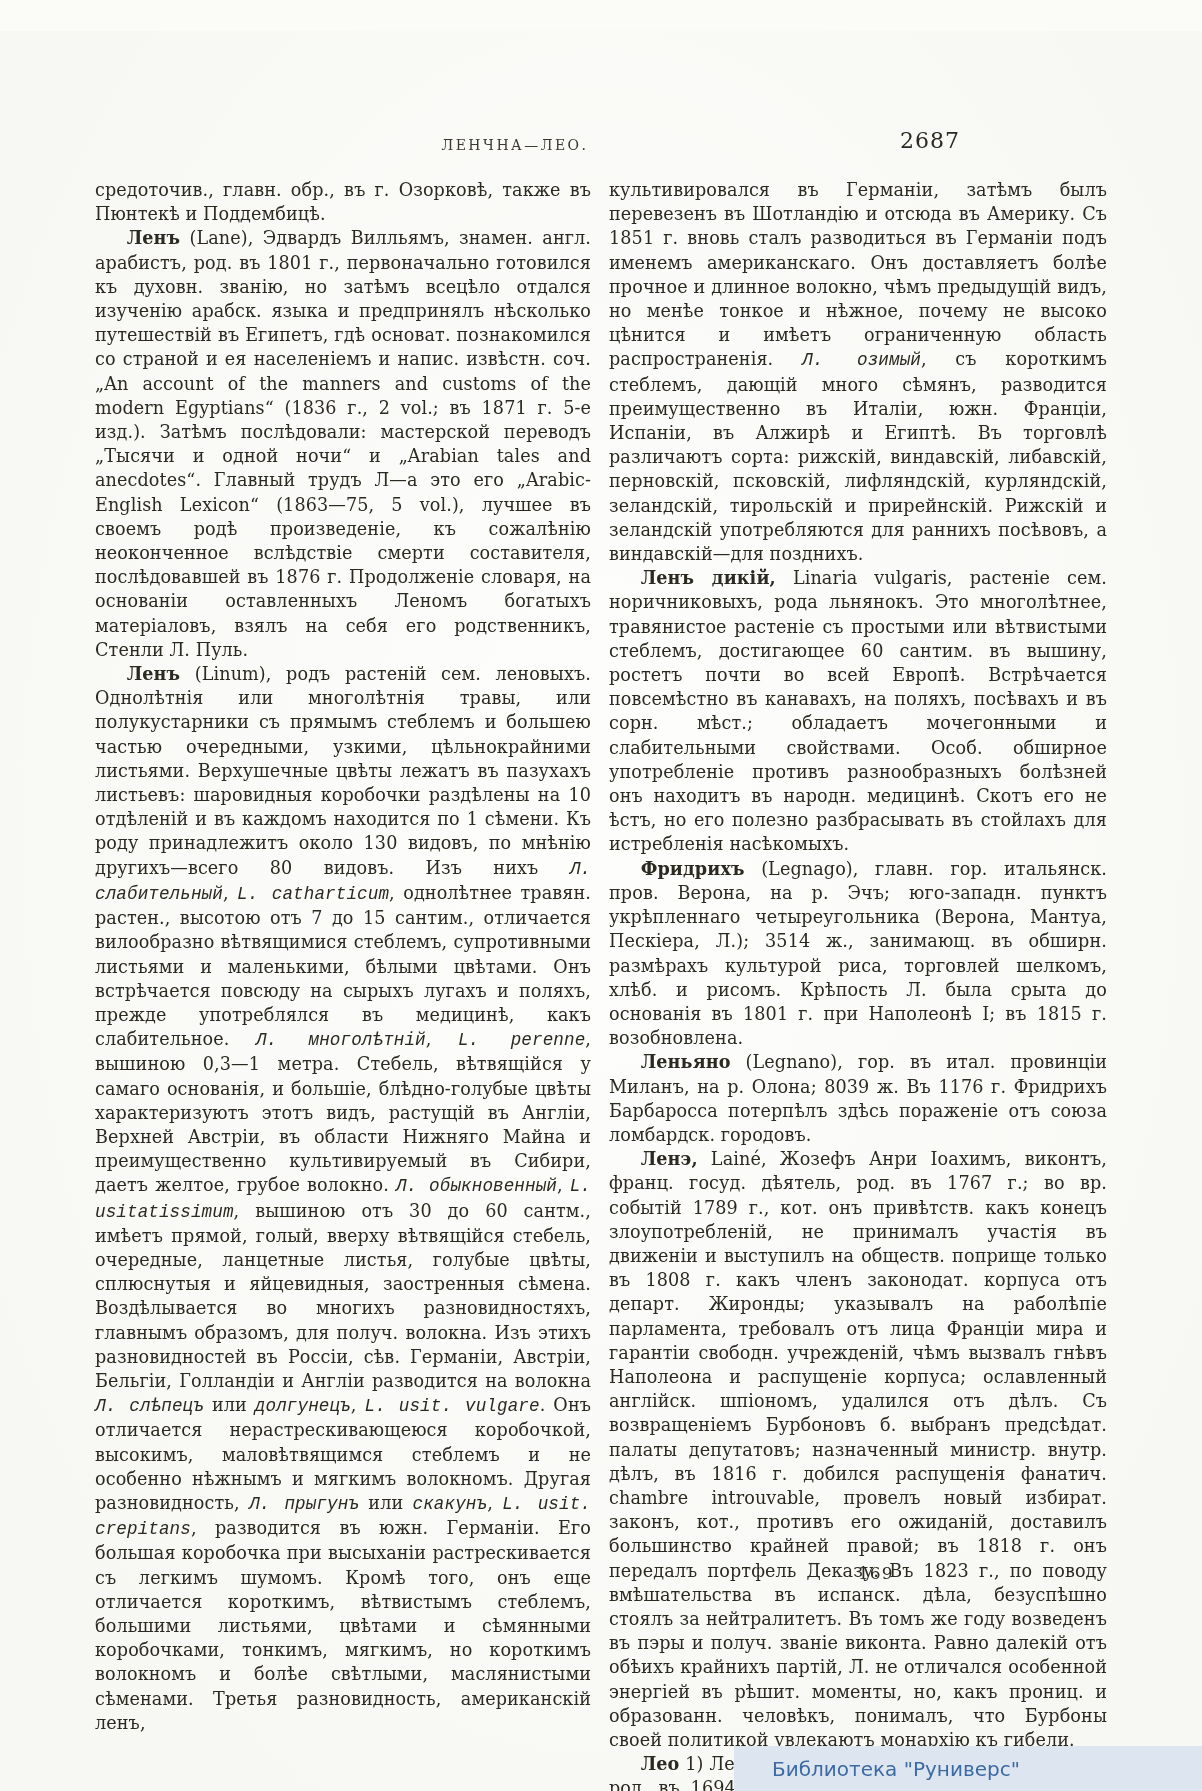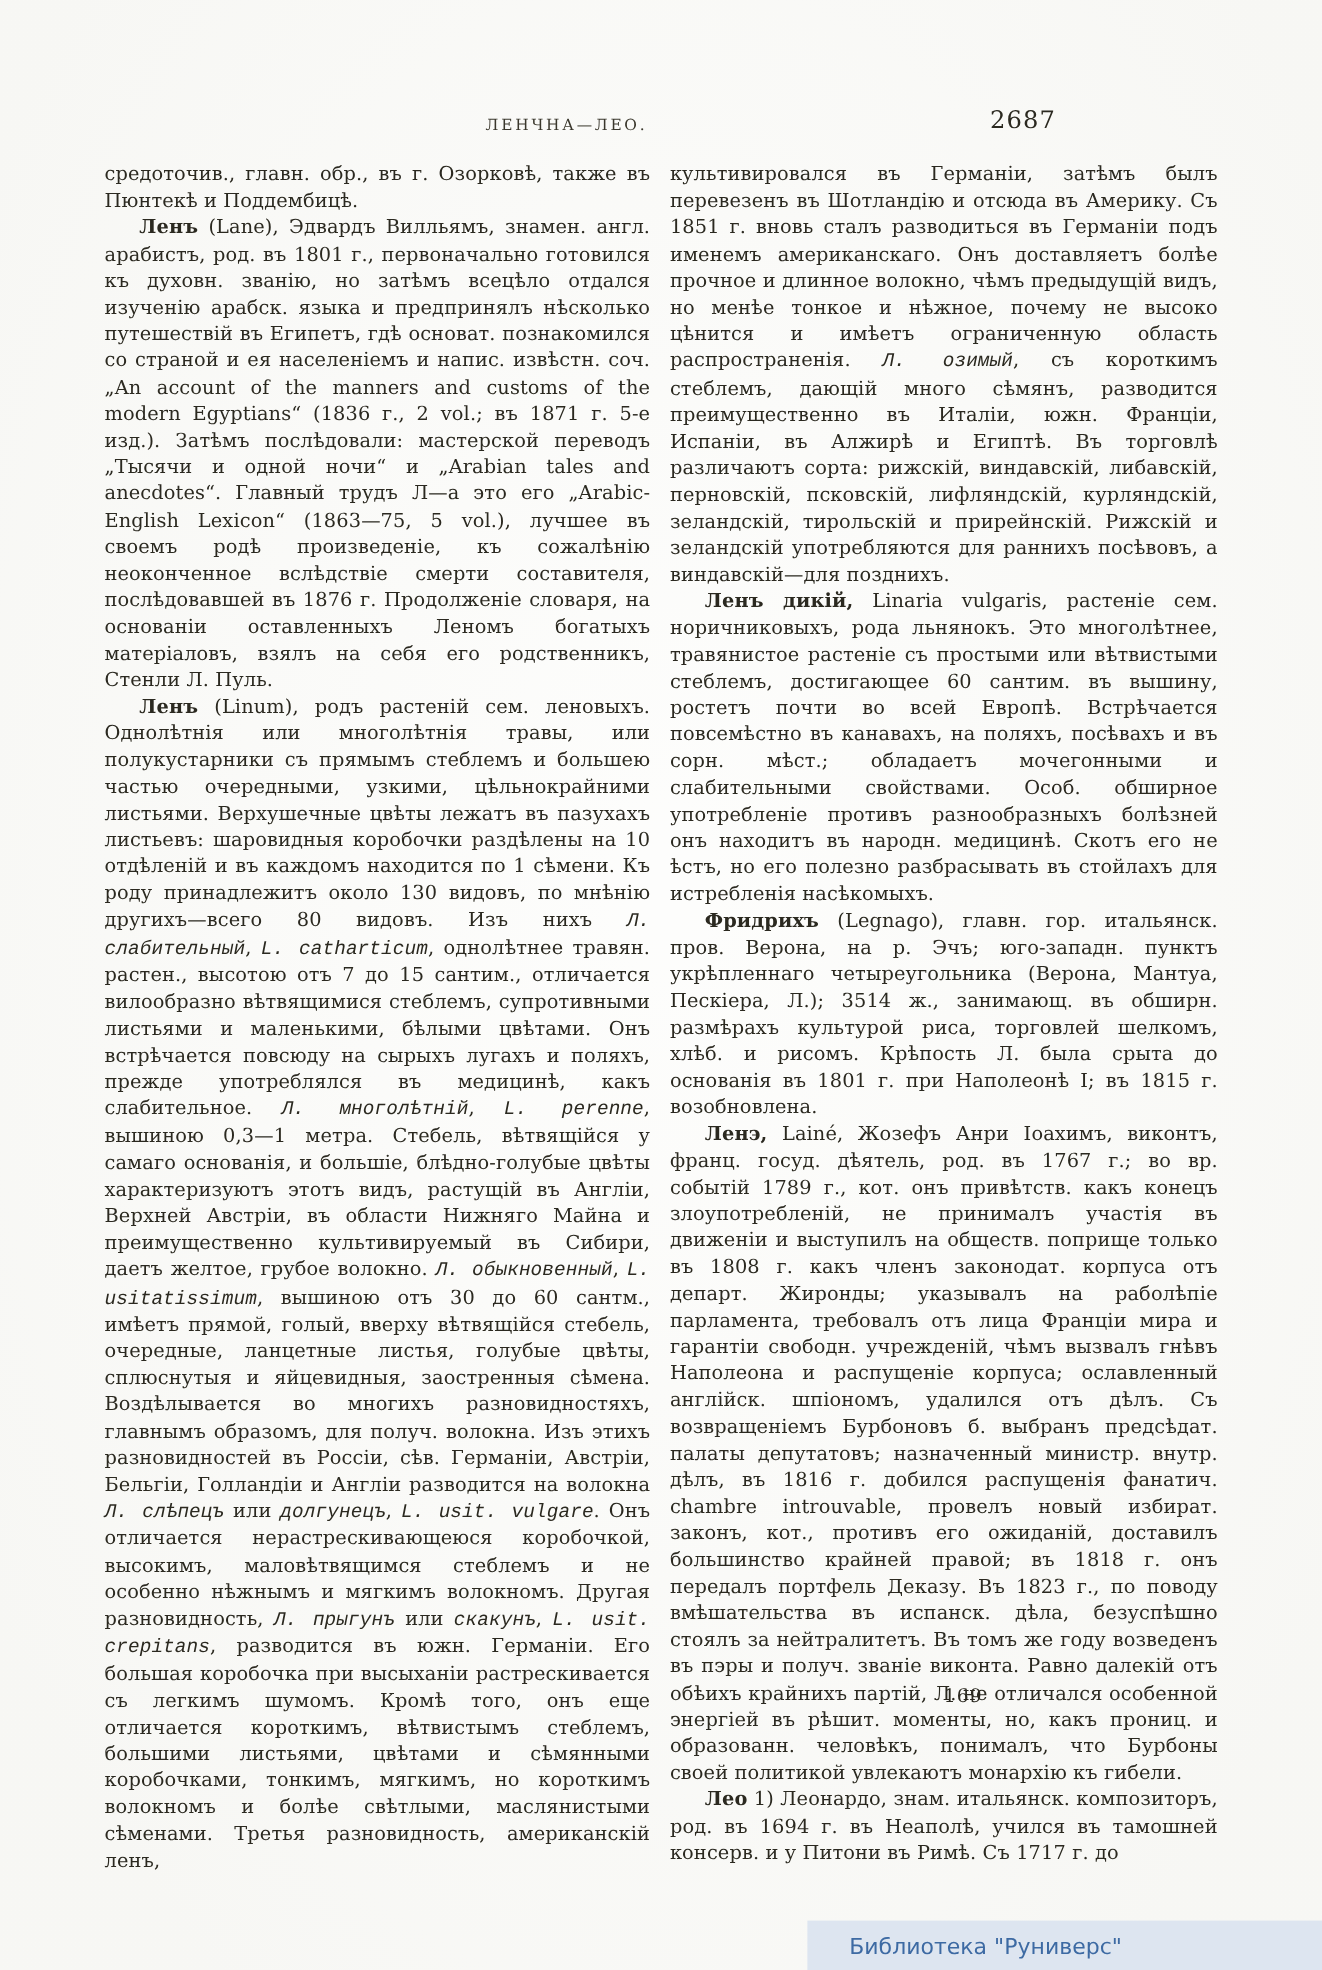--- a/index.html
+++ b/index.html
@@ -14,20 +14,21 @@
     background: #fbfbf8;
     font-family: "DejaVu Serif", "Liberation Serif", serif;
     color: #2b2920;
   }
   .page {
     position: absolute;
     inset: 0;
     background:
       radial-gradient(ellipse at 50% 45%, rgba(255,255,255,0.6), rgba(0,0,0,0.015) 85%),
       #fbfbf8;
+    margin-top: 31px;
   }
   .running-head {
     position: absolute;
     top: 106px;
     left: 515px;
     transform: translateX(-50%);
     font-size: 14px;
     letter-spacing: 2.5px;
     color: #3a372c;
     white-space: nowrap;
@@ -101,20 +102,21 @@
   <div class="columns">
     <div class="col col-left">
         <p class="par"><span>средоточив., главн. обр., въ г. Озорковѣ, также въ Пюнтекѣ и Поддембицѣ.</span></p>
         <p class="par ind"><span class="b">Ленъ</span><span> (Lane), Эдвардъ Вилльямъ, знамен. англ. арабистъ, род. въ 1801 г., первоначально готовился къ духовн. званію, но затѣмъ всецѣло отдался изученію арабск. языка и предпринялъ нѣсколько путешествій въ Египетъ, гдѣ основат. познакомился со страной и ея населеніемъ и напис. извѣстн. соч. „An account of the manners and customs of the modern Egyptians“ (1836 г., 2 vol.; въ 1871 г. 5-е изд.). Затѣмъ послѣдовали: мастерской переводъ „Тысячи и одной ночи“ и „Arabian tales and anecdotes“. Главный трудъ Л—а это его „Arabic-English Lexicon“ (1863—75, 5 vol.), лучшее въ своемъ родѣ произведеніе, къ сожалѣнію неоконченное вслѣдствіе смерти составителя, послѣдовавшей въ 1876 г. Продолженіе словаря, на основаніи оставленныхъ Леномъ богатыхъ матеріаловъ, взялъ на себя его родственникъ, Стенли Л. Пуль.</span></p>
         <p class="par ind"><span class="b">Ленъ</span><span> (Linum), родъ растеній сем. леновыхъ. Однолѣтнія или многолѣтнія травы, или полукустарники съ прямымъ стеблемъ и большею частью очередными, узкими, цѣльнокрайними листьями. Верхушечные цвѣты лежатъ въ пазухахъ листьевъ: шаровидныя коробочки раздѣлены на 10 отдѣленій и въ каждомъ находится по 1 сѣмени. Къ роду принадлежитъ около 130 видовъ, по мнѣнію другихъ—всего 80 видовъ. Изъ нихъ </span><span class="i">Л. слабительный</span><span>, </span><span class="i">L. catharticum</span><span>, однолѣтнее травян. растен., высотою отъ 7 до 15 сантим., отличается вилообразно вѣтвящимися стеблемъ, супротивными листьями и маленькими, бѣлыми цвѣтами. Онъ встрѣчается повсюду на сырыхъ лугахъ и поляхъ, прежде употреблялся въ медицинѣ, какъ слабительное. </span><span class="i">Л. многолѣтній</span><span>, </span><span class="i">L. perenne</span><span>, вышиною 0,3—1 метра. Стебель, вѣтвящійся у самаго основанія, и большіе, блѣдно-голубые цвѣты характеризуютъ этотъ видъ, растущій въ Англіи, Верхней Австріи, въ области Нижняго Майна и преимущественно культивируемый въ Сибири, даетъ желтое, грубое волокно. </span><span class="i">Л. обыкновенный</span><span>, </span><span class="i">L. usitatissimum</span><span>, вышиною отъ 30 до 60 сантм., имѣетъ прямой, голый, вверху вѣтвящійся стебель, очередные, ланцетные листья, голубые цвѣты, сплюснутыя и яйцевидныя, заостренныя сѣмена. Воздѣлывается во многихъ разновидностяхъ, главнымъ образомъ, для получ. волокна. Изъ этихъ разновидностей въ Россіи, сѣв. Германіи, Австріи, Бельгіи, Голландіи и Англіи разводится на волокна </span><span class="i">Л. слѣпецъ</span><span> или </span><span class="i">долгунецъ</span><span>, </span><span class="i">L. usit. vulgare</span><span>. Онъ отличается нерастрескивающеюся коробочкой, высокимъ, маловѣтвящимся стеблемъ и не особенно нѣжнымъ и мягкимъ волокномъ. Другая разновидность, </span><span class="i">Л. прыгунъ</span><span> или </span><span class="i">скакунъ</span><span>, </span><span class="i">L. usit. crepitans</span><span>, разводится въ южн. Германіи. Его большая коробочка при высыханіи растрескивается съ легкимъ шумомъ. Кромѣ того, онъ еще отличается короткимъ, вѣтвистымъ стеблемъ, большими листьями, цвѣтами и сѣмянными коробочками, тонкимъ, мягкимъ, но короткимъ волокномъ и болѣе свѣтлыми, маслянистыми сѣменами. Третья разновидность, американскій ленъ, </span></p>
       </div>
     <div class="col col-right">
         <p class="par"><span>культивировался въ Германіи, затѣмъ былъ перевезенъ въ Шотландію и отсюда въ Америку. Съ 1851 г. вновь сталъ разводиться въ Германіи подъ именемъ американскаго. Онъ доставляетъ болѣе прочное и длинное волокно, чѣмъ предыдущій видъ, но менѣе тонкое и нѣжное, почему не высоко цѣнится и имѣетъ ограниченную область распространенія. </span><span class="i">Л. озимый</span><span>, съ короткимъ стеблемъ, дающій много сѣмянъ, разводится преимущественно въ Италіи, южн. Франціи, Испаніи, въ Алжирѣ и Египтѣ. Въ торговлѣ различаютъ сорта: рижскій, виндавскій, либавскій, перновскій, псковскій, лифляндскій, курляндскій, зеландскій, тирольскій и прирейнскій. Рижскій и зеландскій употребляются для раннихъ посѣвовъ, а виндавскій—для позднихъ.</span></p>
         <p class="par ind"><span class="b">Ленъ дикій,</span><span> Linaria vulgaris, растеніе сем. норичниковыхъ, рода льнянокъ. Это многолѣтнее, травянистое растеніе съ простыми или вѣтвистыми стеблемъ, достигающее 60 сантим. въ вышину, ростетъ почти во всей Европѣ. Встрѣчается повсемѣстно въ канавахъ, на поляхъ, посѣвахъ и въ сорн. мѣст.; обладаетъ мочегонными и слабительными свойствами. Особ. обширное употребленіе противъ разнообразныхъ болѣзней онъ находитъ въ народн. медицинѣ. Скотъ его не ѣстъ, но его полезно разбрасывать въ стойлахъ для истребленія насѣкомыхъ.</span></p>
         <p class="par ind"><span class="b">Фридрихъ</span><span> (Legnago), главн. гор. итальянск. пров. Верона, на р. Эчъ; юго-западн. пунктъ укрѣпленнаго четыреугольника (Верона, Мантуа, Пескіера, Л.); 3514 ж., занимающ. въ обширн. размѣрахъ культурой риса, торговлей шелкомъ, хлѣб. и рисомъ. Крѣпость Л. была срыта до основанія въ 1801 г. при Наполеонѣ I; въ 1815 г. возобновлена.</span></p>
+        <p class="par ind"><span class="b">Леньяно</span><span> (Legnano), гор. въ итал. провинціи Миланъ, на р. Олона; 8039 ж. Въ 1176 г. Фридрихъ Барбаросса потерпѣлъ здѣсь пораженіе отъ союза ломбардск. городовъ.</span></p>
         <p class="par ind"><span class="b">Ленэ,</span><span> Lainé, Жозефъ Анри Іоахимъ, виконтъ, франц. госуд. дѣятель, род. въ 1767 г.; во вр. событій 1789 г., кот. онъ привѣтств. какъ конецъ злоупотребленій, не принималъ участія въ движеніи и выступилъ на обществ. поприще только въ 1808 г. какъ членъ законодат. корпуса отъ департ. Жиронды; указывалъ на раболѣпіе парламента, требовалъ отъ лица Франціи мира и гарантіи свободн. учрежденій, чѣмъ вызвалъ гнѣвъ Наполеона и распущеніе корпуса; ославленный англійск. шпіономъ, удалился отъ дѣлъ. Съ возвращеніемъ Бурбоновъ б. выбранъ предсѣдат. палаты депутатовъ; назначенный министр. внутр. дѣлъ, въ 1816 г. добился распущенія фанатич. chambre introuvable, провелъ новый избират. законъ, кот., противъ его ожиданій, доставилъ большинство крайней правой; въ 1818 г. онъ передалъ портфель Деказу. Въ 1823 г., по поводу вмѣшательства въ испанск. дѣла, безуспѣшно стоялъ за нейтралитетъ. Въ томъ же году возведенъ въ пэры и получ. званіе виконта. Равно далекій отъ обѣихъ крайнихъ партій, Л. не отличался особенной энергіей въ рѣшит. моменты, но, какъ прониц. и образованн. человѣкъ, понималъ, что Бурбоны своей политикой увлекаютъ монархію къ гибели.</span></p>
         <p class="par ind"><span class="b">Лео</span><span> 1) Леонардо, знам. итальянск. композиторъ, род. въ 1694 г. въ Неаполѣ, учился въ тамошней консерв. и у Питони въ Римѣ. Съ 1717 г. до</span></p>
       </div>
   </div>
 
   <div class="signature">169</div>
 
   <div class="watermark">
     <span>Библиотека "Руниверс"</span>
   </div>

